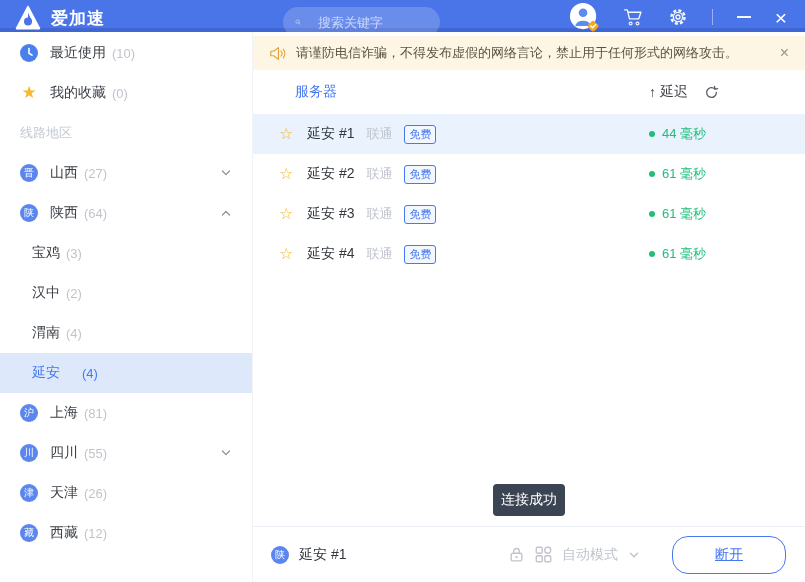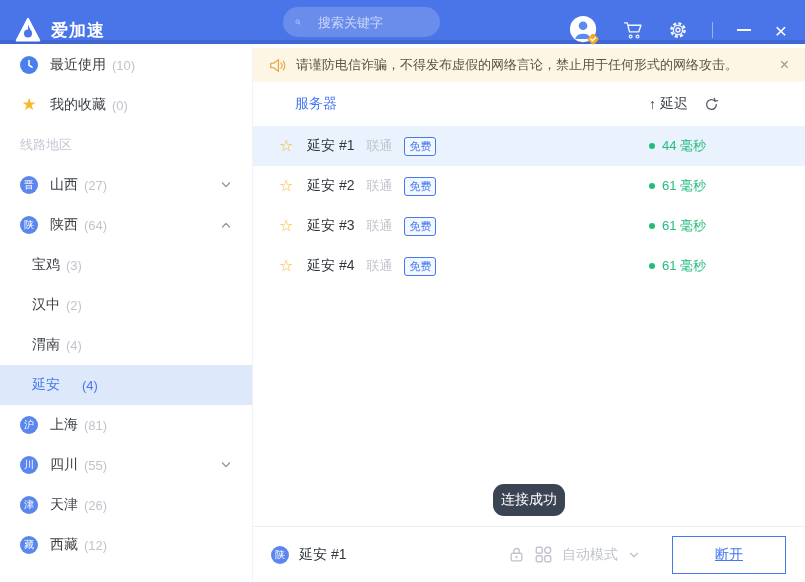--- a/index.html
+++ b/index.html
@@ -1,21 +1,21 @@
 <!DOCTYPE html>
 <html><head>
 <meta charset="utf-8">
 <style>
   * { margin:0; padding:0; box-sizing:border-box; }
   html,body { width:805px; height:582px; overflow:hidden; background:#fff;
     font-family:"Liberation Sans","DejaVu Sans",sans-serif; }
   .window { width:805px; height:582px; display:flex; flex-direction:column; overflow:hidden; }
 
   
-  .topbar { height:44px; background:#4a75e8; display:flex; align-items:center;
+  .topbar { height:32px; background:#4a75e8; display:flex; align-items:flex-end;
     padding:16px 18px 0 14px; position:relative; flex:none;
     box-shadow:inset 0 -4px 0 rgba(20,40,120,0.18); }
   .logo { display:flex; align-items:center; gap:9px; }
   .logo-name { color:#fff; font-size:17px; font-weight:bold; letter-spacing:1px; }
   .search { position:absolute; left:283px; top:7px; width:157px; height:30px;
     background:rgba(255,255,255,0.18); border-radius:15px; display:flex; align-items:center;
     padding:0 12px; gap:17px; }
   .search input { background:transparent; border:none; outline:none; color:#fff;
     font-size:13px; width:110px; font-family:inherit; }
   .search input::placeholder { color:rgba(255,255,255,0.65); }
@@ -64,31 +64,31 @@
   .row-star { color:#f7ba2a; font-size:16px; width:18px; line-height:18px; }
   .row-name { font-size:14px; color:#33383f; margin-left:10px; }
   .row-carrier { font-size:13px; color:#c0c4cc; margin-left:12px; }
   .row-badge { margin-left:12px; font-size:11px; color:#4678f0; border:1px solid #4678f0;
     border-radius:3px; padding:1px 4px; background:#f3f8ff; }
   .row-latency { width:132px; margin-left:auto; display:flex; align-items:center; gap:7px; }
   .dot { width:6px; height:6px; border-radius:50%; background:#22bd7a; }
   .lat-text { font-size:13px; color:#22bd7a; }
 
   .toast { position:absolute; left:50%; bottom:10px; transform:translateX(-50%);
-    background:#3b4452; color:#fff; font-size:14px; padding:7px 8px; border-radius:11px;
+    background:#3b4452; color:#fff; font-size:14px; padding:7px 8px; border-radius:4px;
     white-space:nowrap; }
 
   
   .footer { height:56px; flex:none; border-top:1px solid #ebeef5; display:flex;
     align-items:center; padding:0 19px 0 18px; }
   .cur-name { font-size:14px; color:#33383f; margin-left:10px; }
   .foot-right { margin-left:auto; display:flex; align-items:center; gap:10px; }
   .mode-label { font-size:14px; color:#c0c4cc; cursor:pointer; }
   .disconnect { margin-left:22px; width:114px; height:38px; border:1px solid #4678f0;
-    border-radius:0; background:#fff; color:#4678f0; font-size:14px; cursor:pointer;
+    border-radius:16px; background:#fff; color:#4678f0; font-size:14px; cursor:pointer;
     font-family:inherit;text-decoration:underline; }
 </style>
 </head>
 <body>
 
 <div class="window">
 
   <div class="topbar">
     <div class="logo">
       <svg width="28" height="28" viewBox="0 0 32 32">

